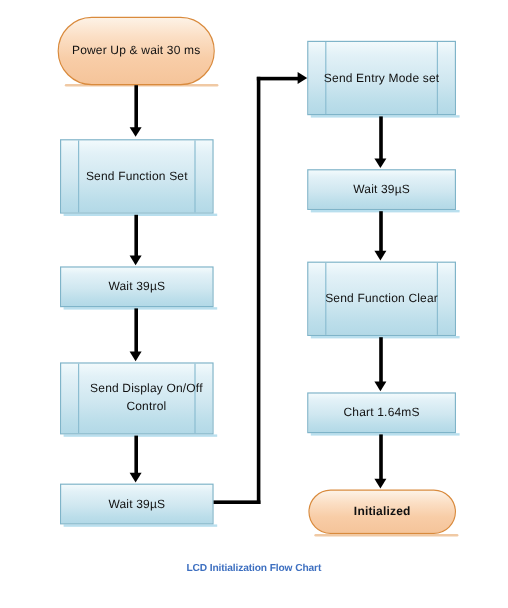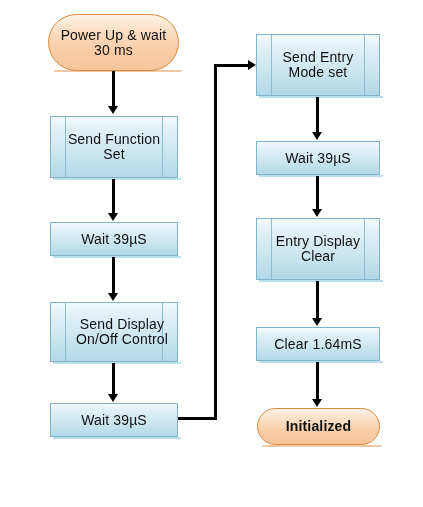--- a/index.html
+++ b/index.html
@@ -22,21 +22,21 @@
 
   
   .node {
     position: absolute;
     box-sizing: border-box;
     display: flex;
     align-items: center;
     justify-content: center;
     text-align: center;
     color: #111111;
-    font-size: 14px;
+    font-size: 10px;
     line-height: 15px;
     letter-spacing: 0.15px;
   }
   .node .label {
     position: relative;
     z-index: 3;
     padding: 0 6px;
     width: 100%;
   }
 
@@ -182,25 +182,25 @@
 
   <div class="node proc predef" style="left:256px; top:34px; width:124px; height:62px;">
     <span class="label">Send Entry Mode set</span>
   </div>
 
   <div class="node proc" style="left:256px; top:141px; width:124px; height:34px;">
     <span class="label">Wait 39µS</span>
   </div>
 
   <div class="node proc predef" style="left:256px; top:218px; width:124px; height:62px;">
-    <span class="label">Entry Display Clear</span>
+    <span class="label">Send Function Clear</span>
   </div>
 
   <div class="node proc" style="left:256px; top:327px; width:124px; height:34px;">
-    <span class="label">Clear 1.64mS</span>
+    <span class="label">Chart 1.64mS</span>
   </div>
 
   <div class="node term" style="left:257px; top:408px; width:123px; height:37px;font-weight:bold;">
     <span class="label">Initialized</span>
   </div>
 
   <div class="seg v" style="left:112px; top:71px;  height:37px;"></div>
   <div class="arrow-down" style="left:108px; top:106px;"></div>
 
   <div class="seg v" style="left:112px; top:179px; height:36px;"></div>
@@ -222,14 +222,15 @@
 
   <div class="seg v" style="left:316px; top:176px; height:35px;"></div>
   <div class="arrow-down" style="left:312px; top:209px;"></div>
 
   <div class="seg v" style="left:316px; top:281px; height:39px;"></div>
   <div class="arrow-down" style="left:312px; top:318px;"></div>
 
   <div class="seg v" style="left:316px; top:362px; height:39px;"></div>
   <div class="arrow-down" style="left:312px; top:399px;"></div>
 
+  <div id="caption">LCD Initialization Flow Chart</div>
 
 </div>
 
 </body></html>

